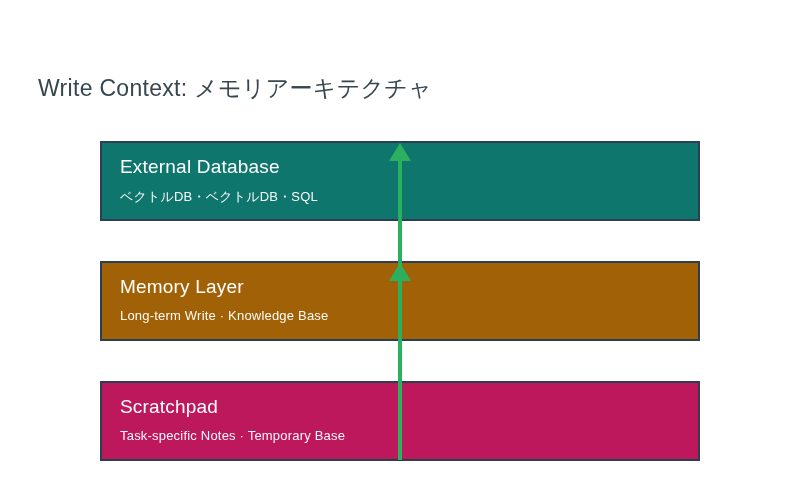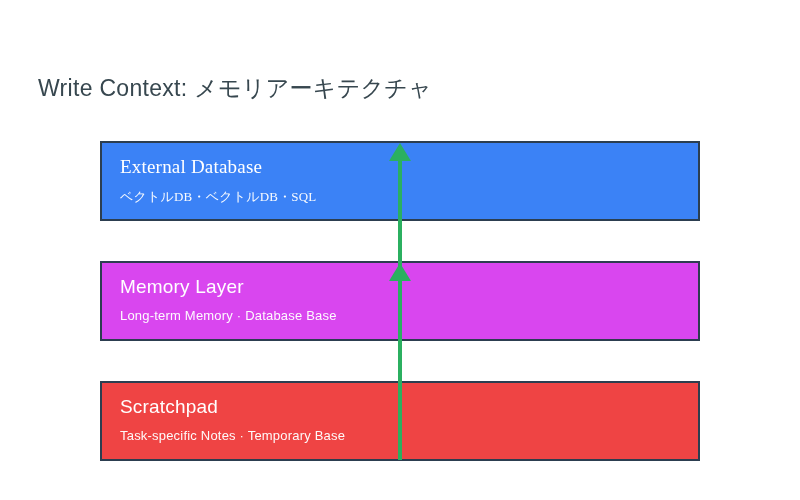--- a/index.html
+++ b/index.html
@@ -56,31 +56,31 @@
     height: 500px;
     pointer-events: none;
     z-index: 10;
   }
 </style>
 </head>
 <body>
 
 <div class="slide-title">Write Context: メモリアーキテクチャ</div>
 
-<div class="layer-box pos-0" style="background-color: #3b82f6; font-family: Liberation Serif, serif;">
+<div class="layer-box pos-0" style="background-color: #0f766e;">
   <div class="layer-title">External Database</div>
   <div class="layer-subtitle">ベクトルDB・ベクトルDB・SQL</div>
 </div>
 
-<div class="layer-box pos-1" style="background-color: #d946ef;">
+<div class="layer-box pos-1" style="background-color: #a16207;">
   <div class="layer-title">Memory Layer</div>
-  <div class="layer-subtitle">Long-term Memory · Database Base</div>
+  <div class="layer-subtitle">Long-term Write · Knowledge Base</div>
 </div>
 
-<div class="layer-box pos-2" style="background-color: #ef4444;">
+<div class="layer-box pos-2" style="background-color: #be185d;">
   <div class="layer-title">Scratchpad</div>
   <div class="layer-subtitle">Task-specific Notes · Temporary Base</div>
 </div>
 
 <svg class="arrow-overlay" viewBox="0 0 800 500" xmlns="http://www.w3.org/2000/svg">
   <line class="arrow-stroke" x1="400" y1="460" x2="400" y2="146" stroke="#2bb060" stroke-width="4"></line>
   <polygon class="arrow-fill" points="400,143 389,161 411,161" fill="#2bb060"></polygon>
   <polygon class="arrow-fill" points="400,263 389,281 411,281" fill="#2bb060"></polygon>
 </svg>
 

